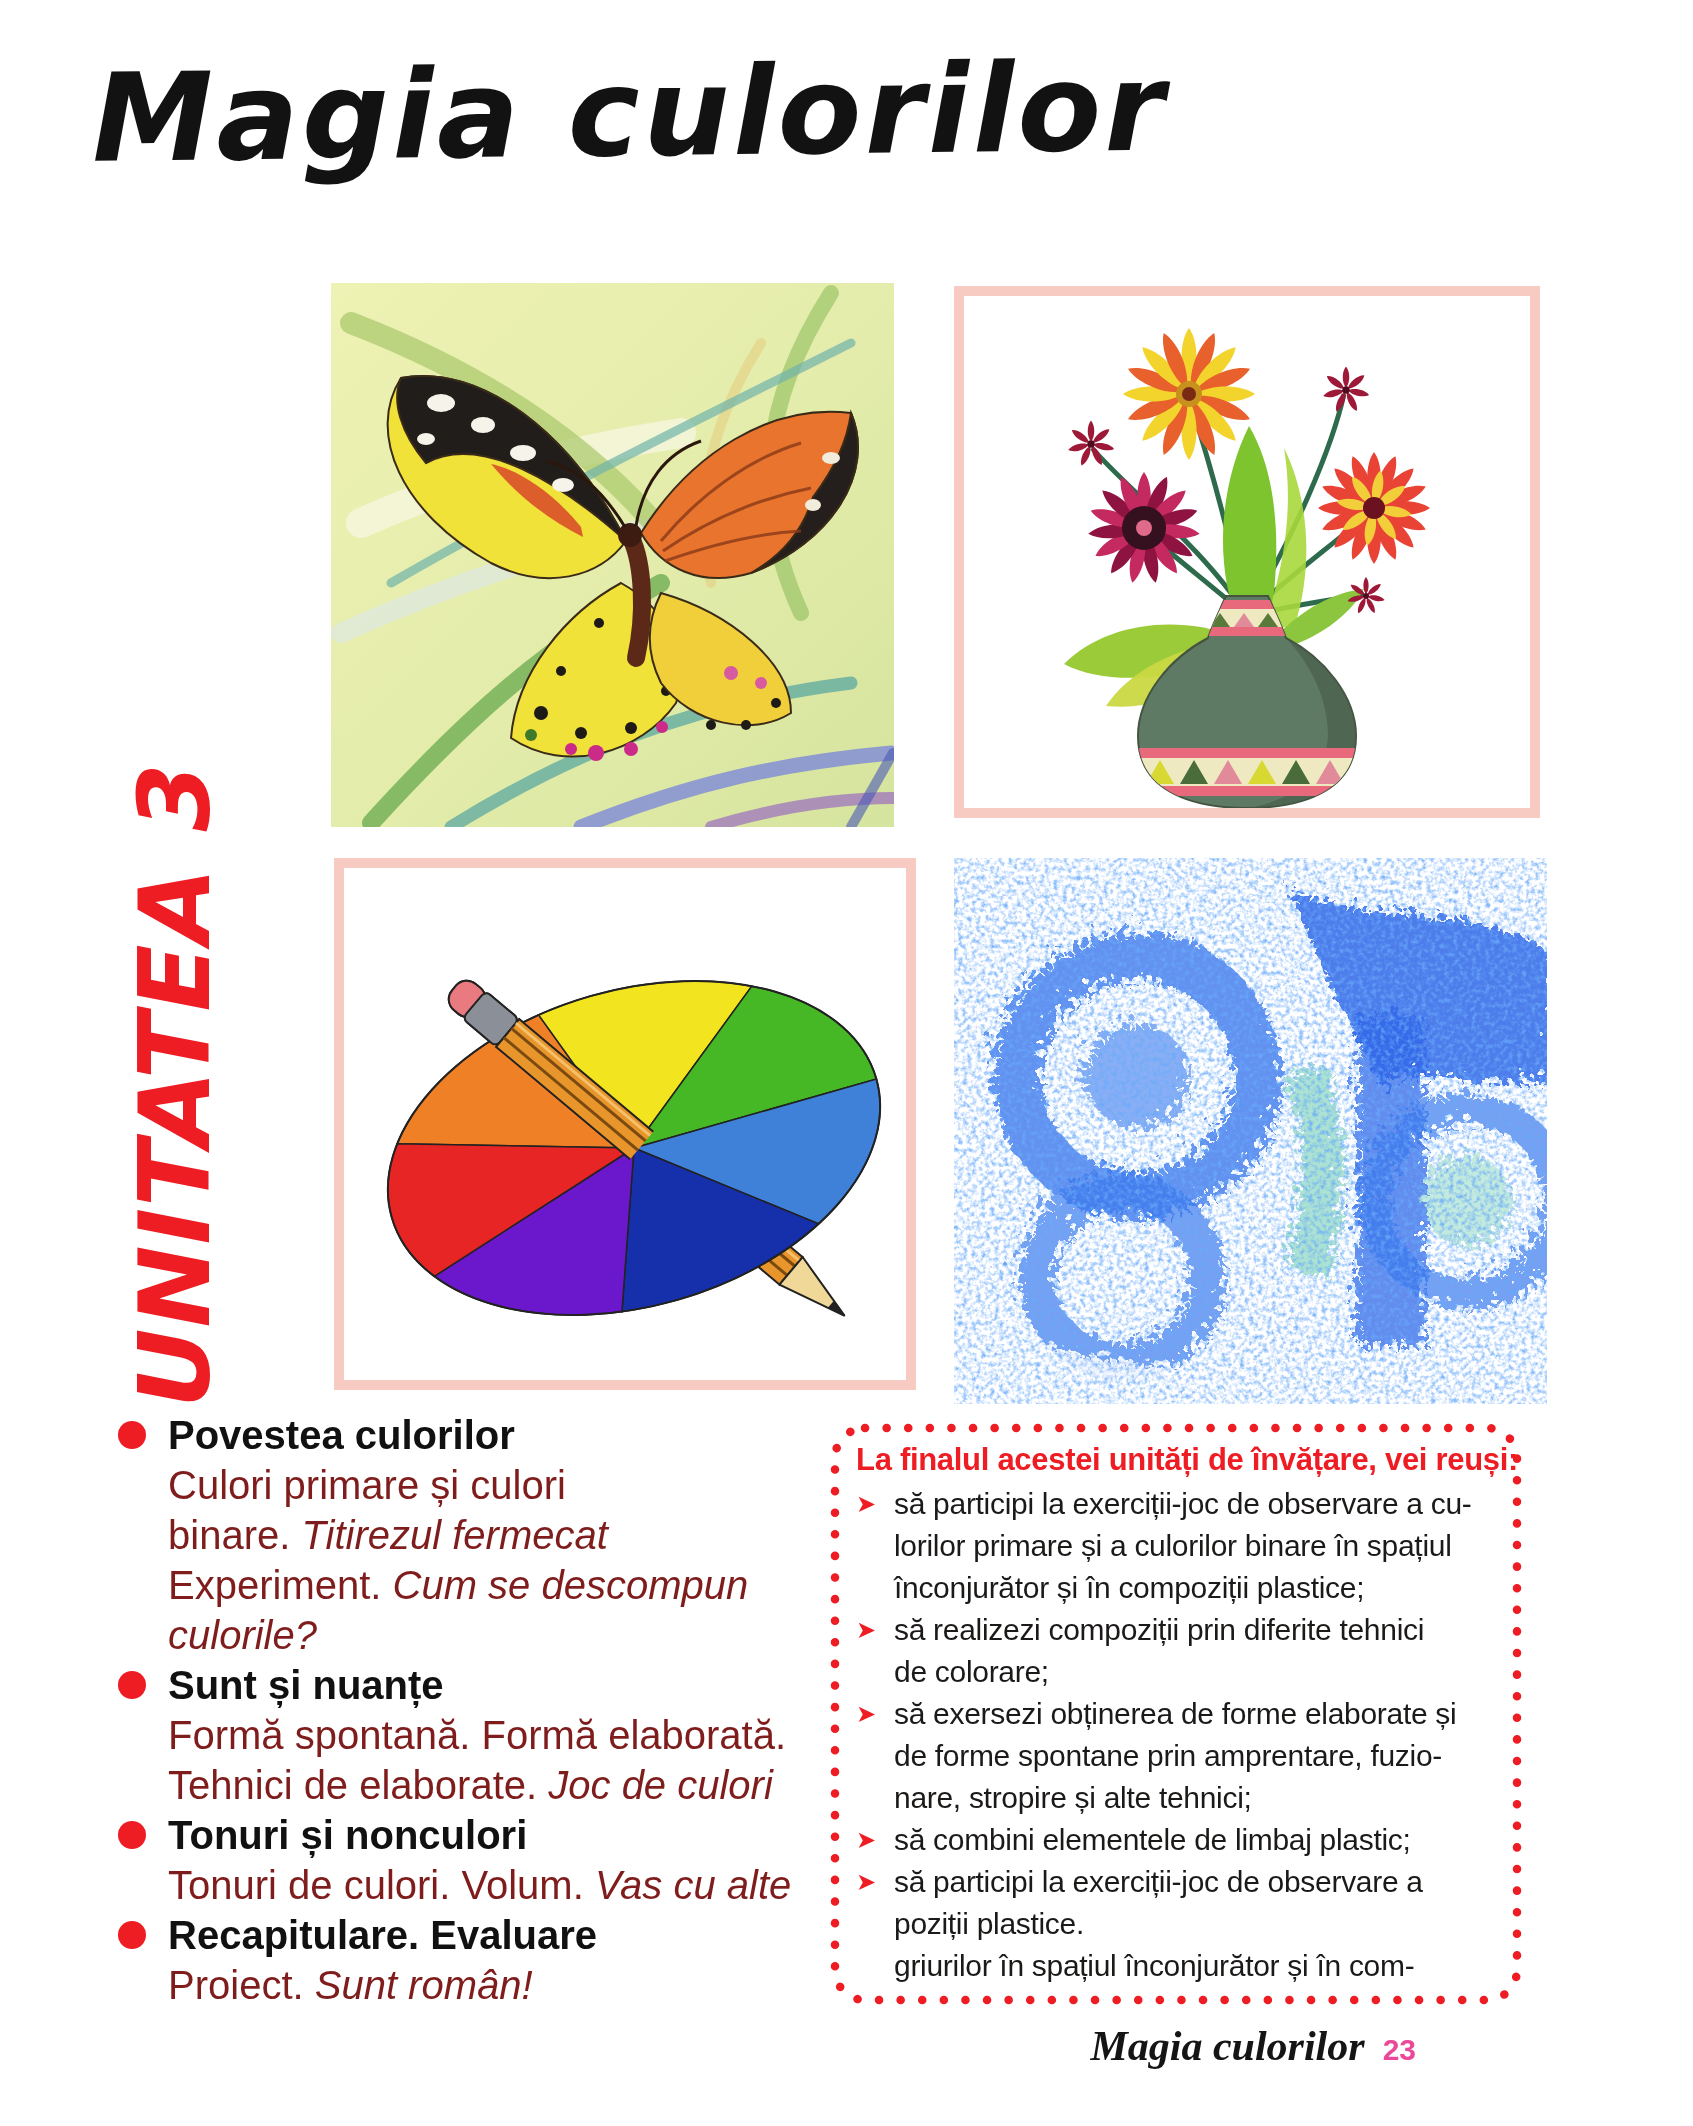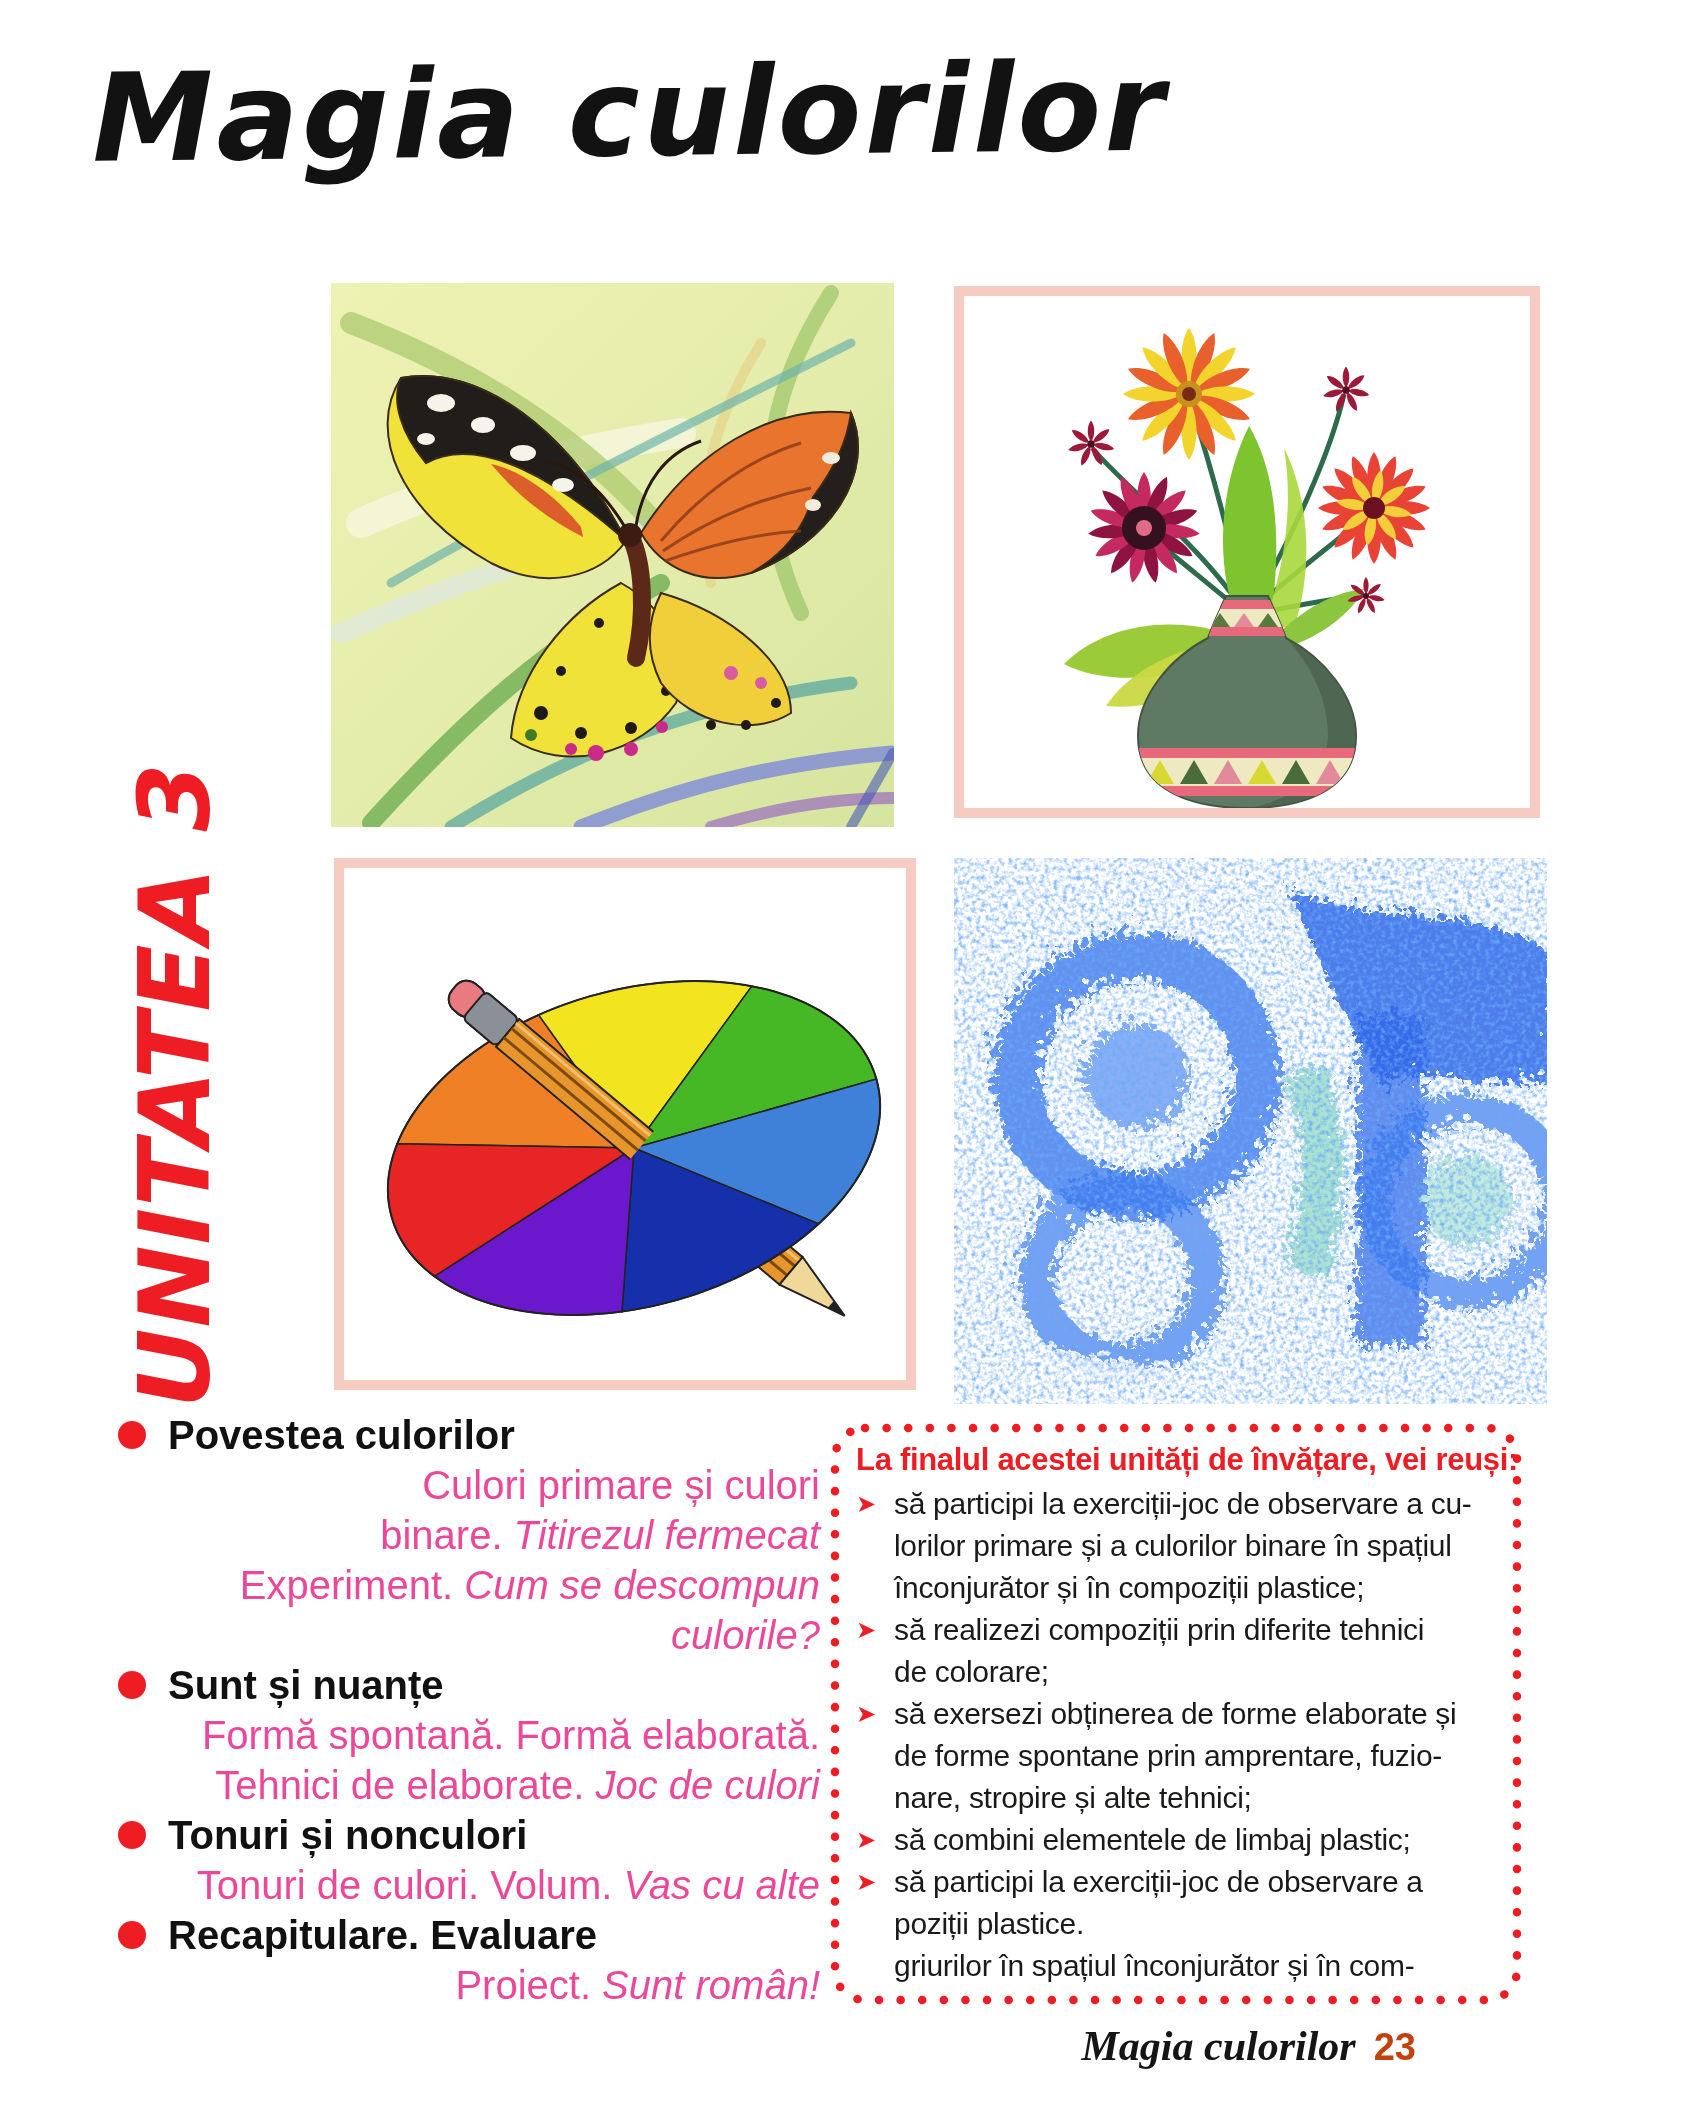--- a/index.html
+++ b/index.html
@@ -23,37 +23,37 @@
   #art-butterfly{left:331px;top:283px;width:563px;height:544px;}
   #art-vase{left:954px;top:286px;width:566px;height:512px;border:10px solid #f7cac2;}
   #art-wheel{left:334px;top:858px;width:562px;height:512px;border:10px solid #f7cac2;}
   #art-blue{left:954px;top:858px;width:593px;height:546px;}
 
   
   #topics{position:absolute;left:104px;top:1410px;width:716px;}
   .topic{position:relative;padding-left:64px;}
   .dot{position:absolute;left:14px;top:11px;width:28px;height:28px;border-radius:50%;background:#ee1c23;}
   .ttitle{font-weight:bold;font-size:40px;line-height:50px;color:#111;white-space:nowrap;}
-  .tline{font-size:40px;line-height:50px;color:#ec4899;white-space:nowrap;text-align:right;}
+  .tline{font-size:40px;line-height:50px;color:#7f1d1d;white-space:nowrap;}
   .it{font-style:italic;}
 
   
   #objbox{position:absolute;left:830px;top:1423px;width:692px;height:582px;}
   #objbox .bframe{position:absolute;left:0;top:0;}
   #objbox .inner{position:absolute;left:26px;top:14px;width:644px;}
   .bhead{color:#ee1c23;font-weight:bold;font-size:31px;line-height:46px;letter-spacing:-0.3px;white-space:nowrap;}
   .obj{display:flex;}
   .arrow{width:38px;flex:0 0 38px;color:#ee1c23;font-size:24px;line-height:42px;}
   .olines{flex:1;}
   .oline{font-size:30px;line-height:42px;letter-spacing:-0.3px;color:#1c1a19;white-space:nowrap;}
 
   
   #footer{position:absolute;right:140px;top:2022px;display:flex;align-items:baseline;gap:18px;}
   #footer .ftitle{font-family:"Liberation Serif","DejaVu Serif",serif;font-style:italic;font-weight:600;font-size:42px;color:#151515;}
-  #footer .fpage{font-weight:bold;font-size:38px;color:#c2410c;}
+  #footer .fpage{font-weight:bold;font-size:30px;color:#ec4899;}
   #mascot{position:absolute;left:1548px;top:1882px;width:130px;height:215px;}
 </style>
 </head>
 <body>
 
 <div id="page">
 
   <div id="title">Magia culorilor</div>
 
   <div id="unit">UNITATEA 3</div>

